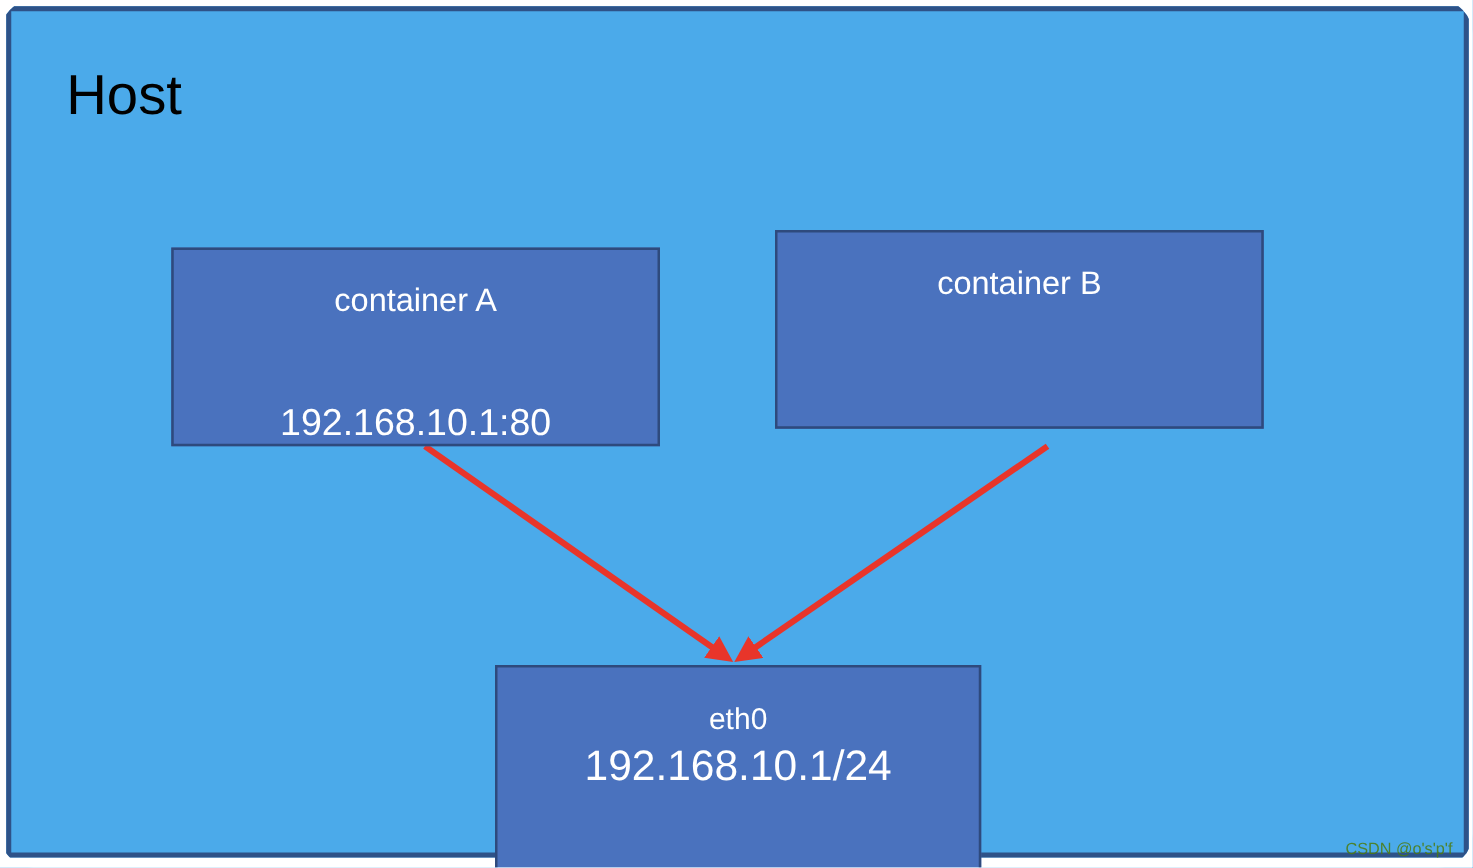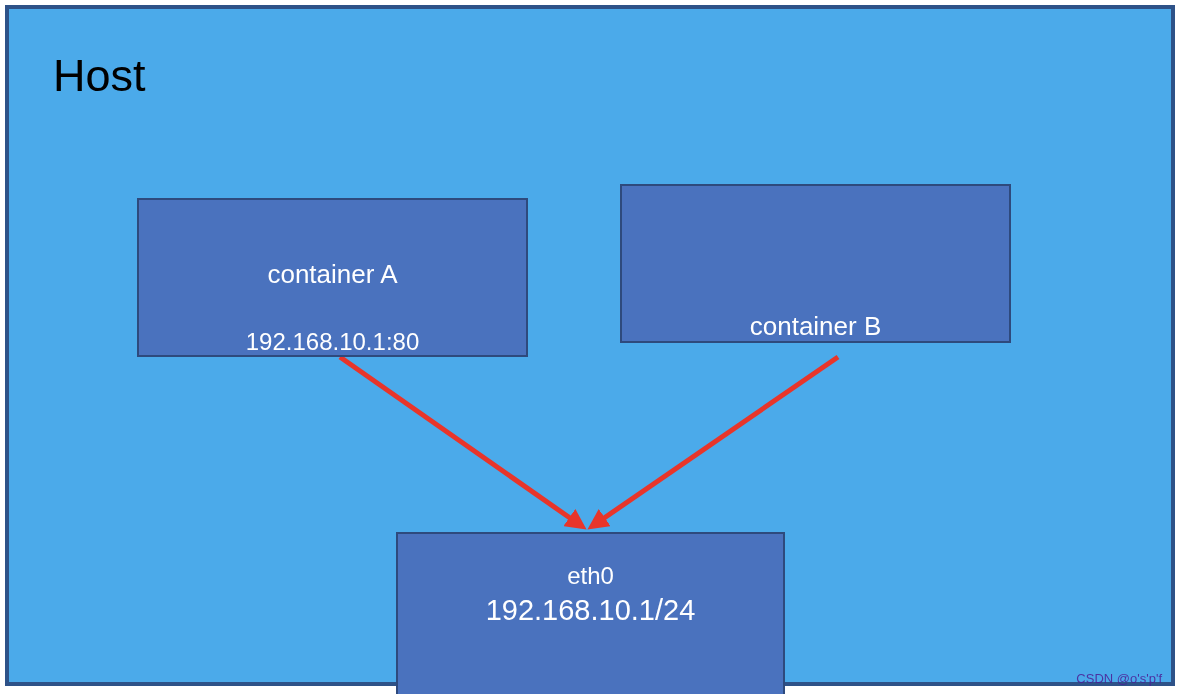--- a/index.html
+++ b/index.html
@@ -13,20 +13,21 @@
     overflow: hidden;
     font-family: "Liberation Sans", sans-serif;
   }
 
   #canvas {
     position: relative;
     width: 1178px;
     height: 694px;
     background: #ffffff;
     overflow: hidden;
+    border-radius: 27px;
   }
 
   
   .host-box {
     position: absolute;
     left: 5px;
     top: 5px;
     width: 1170px;
     height: 681px;
     background: #4BAAEA;
@@ -54,72 +55,72 @@
     display: flex;
     flex-direction: column;
     align-items: center;
     color: #FFFFFF;
     font-family: "Liberation Sans", sans-serif;
   }
 
   .node-container {
     width: 391px;
     height: 159px;
-    justify-content: flex-end;
+    justify-content: space-between;
   }
 
   #node-container-a { left: 137px; top: 198px; }
   #node-container-b { left: 620px; top: 184px; }
 
   .node-container .node-title {
     margin-top: 26px;
     font-size: 26px;
     line-height: 1.1;
   }
   .node-container .node-addr {
     margin-top: 40px;
-    font-size: 24px;
+    font-size: 30px;
     line-height: 1.1;
   }
 
   #node-eth0 {
     left: 396px;
     top: 532px;
     width: 389px;
     height: 168px;
     justify-content: flex-start;
   }
   #node-eth0 .node-title {
     margin-top: 28px;
     font-size: 24px;
     line-height: 1.15;
   }
   #node-eth0 .node-addr {
     margin-top: 4px;
-    font-size: 29px;
+    font-size: 34px;
     line-height: 1.15;
   }
 
   
   #arrow-layer {
     position: absolute;
     left: 0;
     top: 0;
     width: 1178px;
     height: 694px;
     pointer-events: none;
   }
 
   
   .watermark {
     position: absolute;
     right: 16px;
     bottom: 8px;
     font-size: 13px;
-    color: #4c1d95;
+    color: #4d7c0f;
     font-family: "Liberation Sans", sans-serif;
     white-space: nowrap;
     opacity: 0.85;
   }
 </style>
 </head>
 <body>
 
 <div id="canvas">
 

